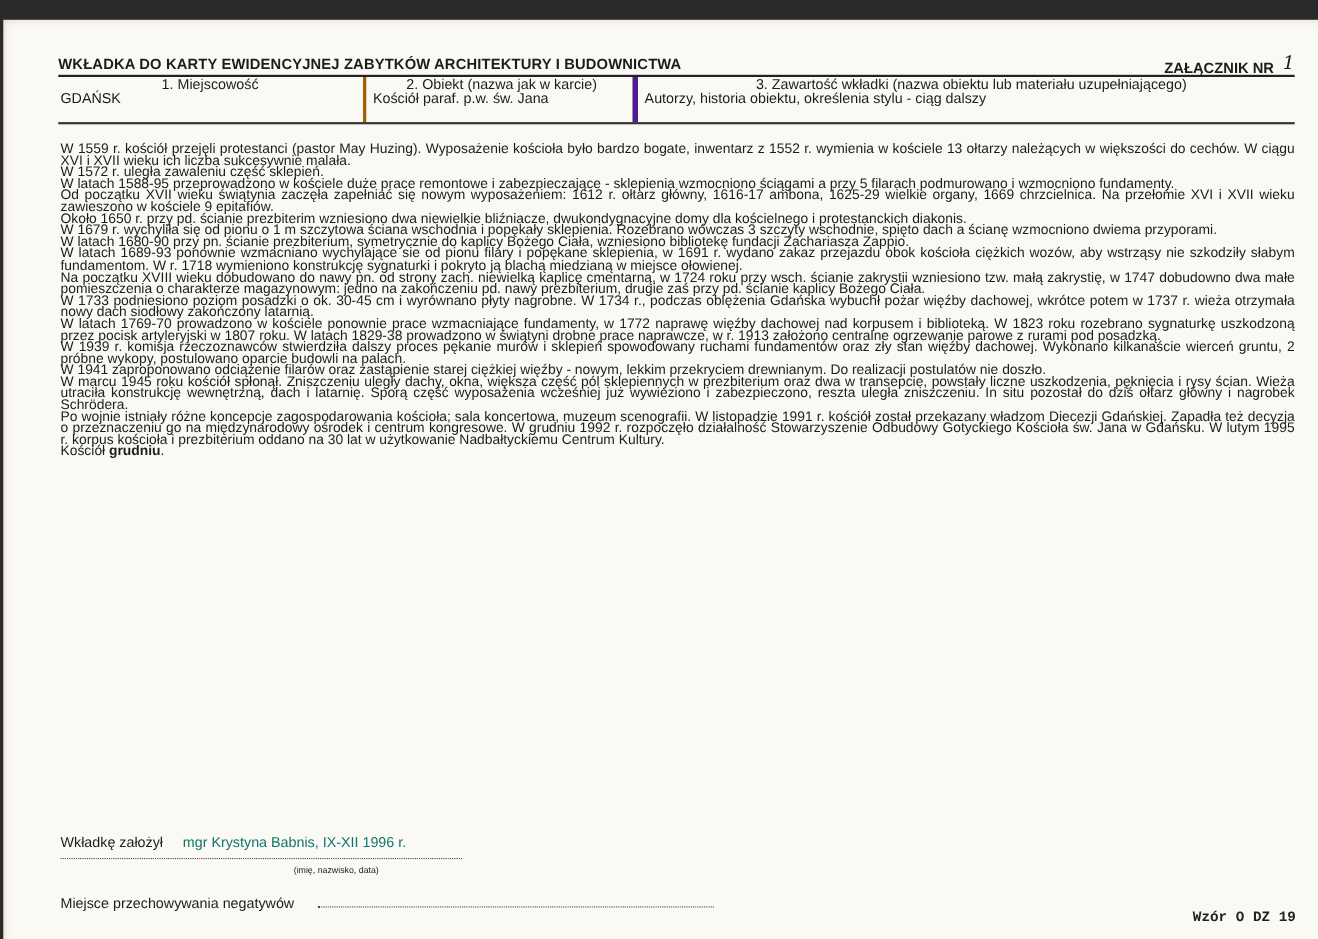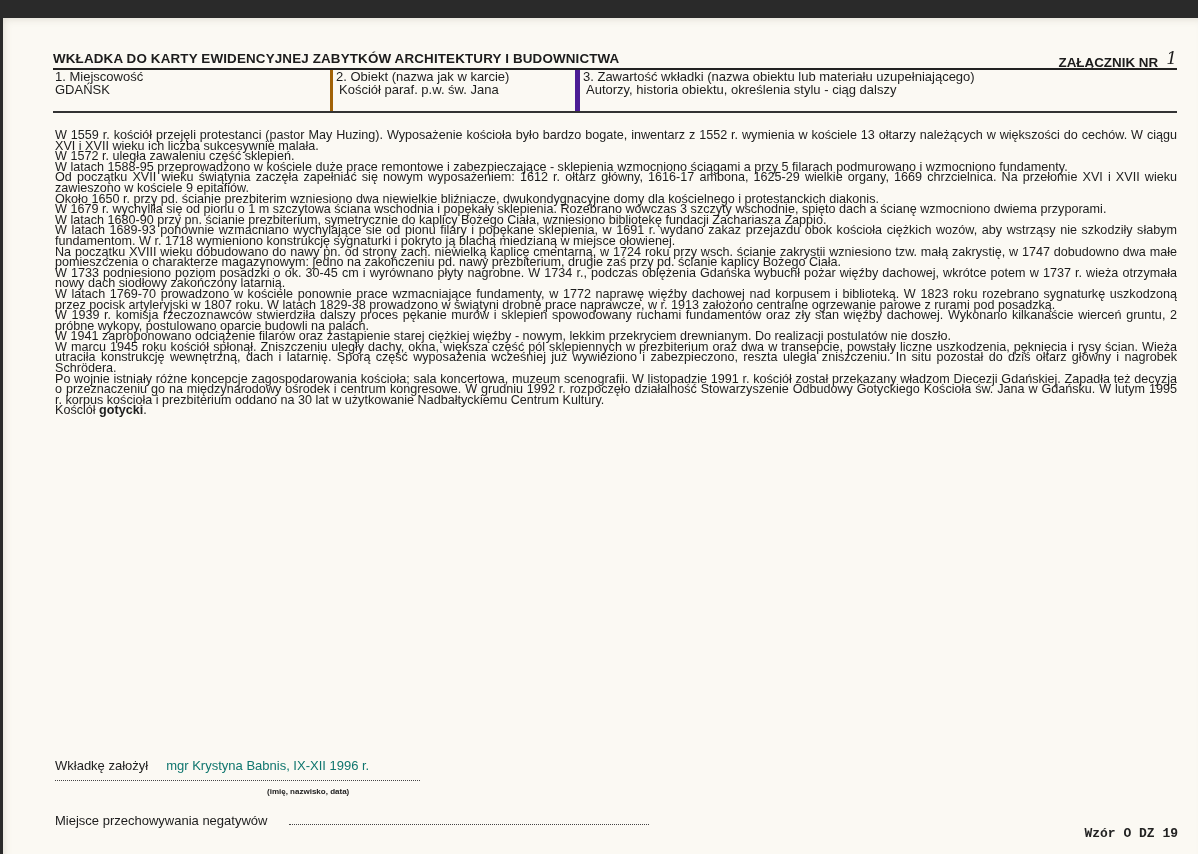--- a/index.html
+++ b/index.html
@@ -73,21 +73,21 @@
       height: 2px;
       background: #333;
     }
     .cell {
       position: absolute;
       top: 52px;
       height: 41px;
       font-size: 13px;
       line-height: 13px;
     }
-    .cell .lbl { display: block; white-space: nowrap; }
+    .cell .lbl { display: block; white-space: nowrap; text-align: center; }
     .cell .val { display: block; white-space: nowrap; padding-left: 3px; }
     .cell-1 { left: 52px; width: 272px; }
     .cell-1 .val { padding-left: 0; }
     .cell-2 { left: 327px; width: 240px; border-left: 3px solid #a16207; padding-left: 3px; }
     .cell-3 { left: 572px; width: 600px; border-left: 5px solid #4c1d95; padding-left: 3px; }
 
     .body-text {
       position: absolute;
       left: 52px;
       top: 112px;
@@ -117,21 +117,21 @@
       top: 18px;
       width: 365px;
       border-bottom: 1px dotted #444;
       height: 4px;
     }
     .caption {
       position: absolute;
       left: 212px;
       top: 29px;
       font-size: 8px;
-      font-weight: bold;
+      font-weight: normal;
       white-space: nowrap;
     }
     .f-row2 {
       position: absolute;
       left: 0;
       top: 55px;
       white-space: nowrap;
     }
     .dots2 {
       position: absolute;
@@ -189,21 +189,21 @@
     <p>W 1679 r. wychyliła się od pionu o 1 m szczytowa ściana wschodnia i popękały sklepienia. Rozebrano wówczas 3 szczyty wschodnie, spięto dach a ścianę wzmocniono dwiema przyporami.</p>
     <p>W latach 1680-90 przy pn. ścianie prezbiterium, symetrycznie do kaplicy Bożego Ciała, wzniesiono bibliotekę fundacji Zachariasza Zappio.</p>
     <p>W latach 1689-93 ponownie wzmacniano wychylające sie od pionu filary i popękane sklepienia, w 1691 r. wydano zakaz przejazdu obok kościoła ciężkich wozów, aby wstrząsy nie szkodziły słabym fundamentom. W r. 1718 wymieniono konstrukcję sygnaturki i pokryto ją blachą miedzianą w miejsce ołowienej.</p>
     <p>Na początku XVIII wieku dobudowano do nawy pn. od strony zach. niewielką kaplicę cmentarną, w 1724 roku przy wsch. ścianie zakrystii wzniesiono tzw. małą zakrystię, w 1747 dobudowno dwa małe pomieszczenia o charakterze magazynowym: jedno na zakończeniu pd. nawy prezbiterium, drugie zaś przy pd. ścianie kaplicy Bożego Ciała.</p>
     <p>W 1733 podniesiono poziom posadzki o ok. 30-45 cm i wyrównano płyty nagrobne. W 1734 r., podczas oblężenia Gdańska wybuchł pożar więźby dachowej, wkrótce potem w 1737 r. wieża otrzymała nowy dach siodłowy zakończony latarnią.</p>
     <p>W latach 1769-70 prowadzono w kościele ponownie prace wzmacniające fundamenty, w 1772 naprawę więźby dachowej nad korpusem i biblioteką. W 1823 roku rozebrano sygnaturkę uszkodzoną przez pocisk artyleryjski w 1807 roku. W latach 1829-38 prowadzono w świątyni drobne prace naprawcze, w r. 1913 założono centralne ogrzewanie parowe z rurami pod posadzką.</p>
     <p>W 1939 r. komisja rzeczoznawców stwierdziła dalszy proces pękanie murów i sklepień spowodowany ruchami fundamentów oraz zły stan więźby dachowej. Wykonano kilkanaście wierceń gruntu, 2 próbne wykopy, postulowano oparcie budowli na palach.</p>
     <p>W 1941 zaproponowano odciążenie filarów oraz zastąpienie starej ciężkiej więźby - nowym, lekkim przekryciem drewnianym. Do realizacji postulatów nie doszło.</p>
     <p>W marcu 1945 roku kościół spłonął. Zniszczeniu uległy dachy, okna, większa część pól sklepiennych w prezbiterium oraz dwa w transepcie, powstały liczne uszkodzenia, pęknięcia i rysy ścian. Wieża utraciła konstrukcję wewnętrzną, dach i latarnię. Sporą część wyposażenia wcześniej już wywieziono i zabezpieczono, reszta uległa zniszczeniu. In situ pozostał do dziś ołtarz główny i nagrobek Schrödera.</p>
     <p>Po wojnie istniały różne koncepcje zagospodarowania kościoła; sala koncertowa, muzeum scenografii. W listopadzie 1991 r. kościół został przekazany władzom Diecezji Gdańskiej. Zapadła też decyzja o przeznaczeniu go na międzynarodowy ośrodek i centrum kongresowe. W grudniu 1992 r. rozpoczęło działalność Stowarzyszenie Odbudowy Gotyckiego Kościoła św. Jana w Gdańsku. W lutym 1995 r. korpus kościoła i prezbiterium oddano na 30 lat w użytkowanie Nadbałtyckiemu Centrum Kultury.</p>
-    <p><span>Kościół </span><b>gotycki</b><span>.</span></p>
+    <p><span>Kościół </span><b>grudniu</b><span>.</span></p>
   </div>
 
   <div class="footer">
     <div class="f-row1">
       <span>Wkładkę założył</span><span class="author">mgr Krystyna Babnis,  IX-XII 1996 r.</span>
     </div>
     <div class="dots1"></div>
     <div class="caption">(imię, nazwisko, data)</div>
     <div class="f-row2">Miejsce przechowywania negatywów</div>
     <div class="dots2"></div>

